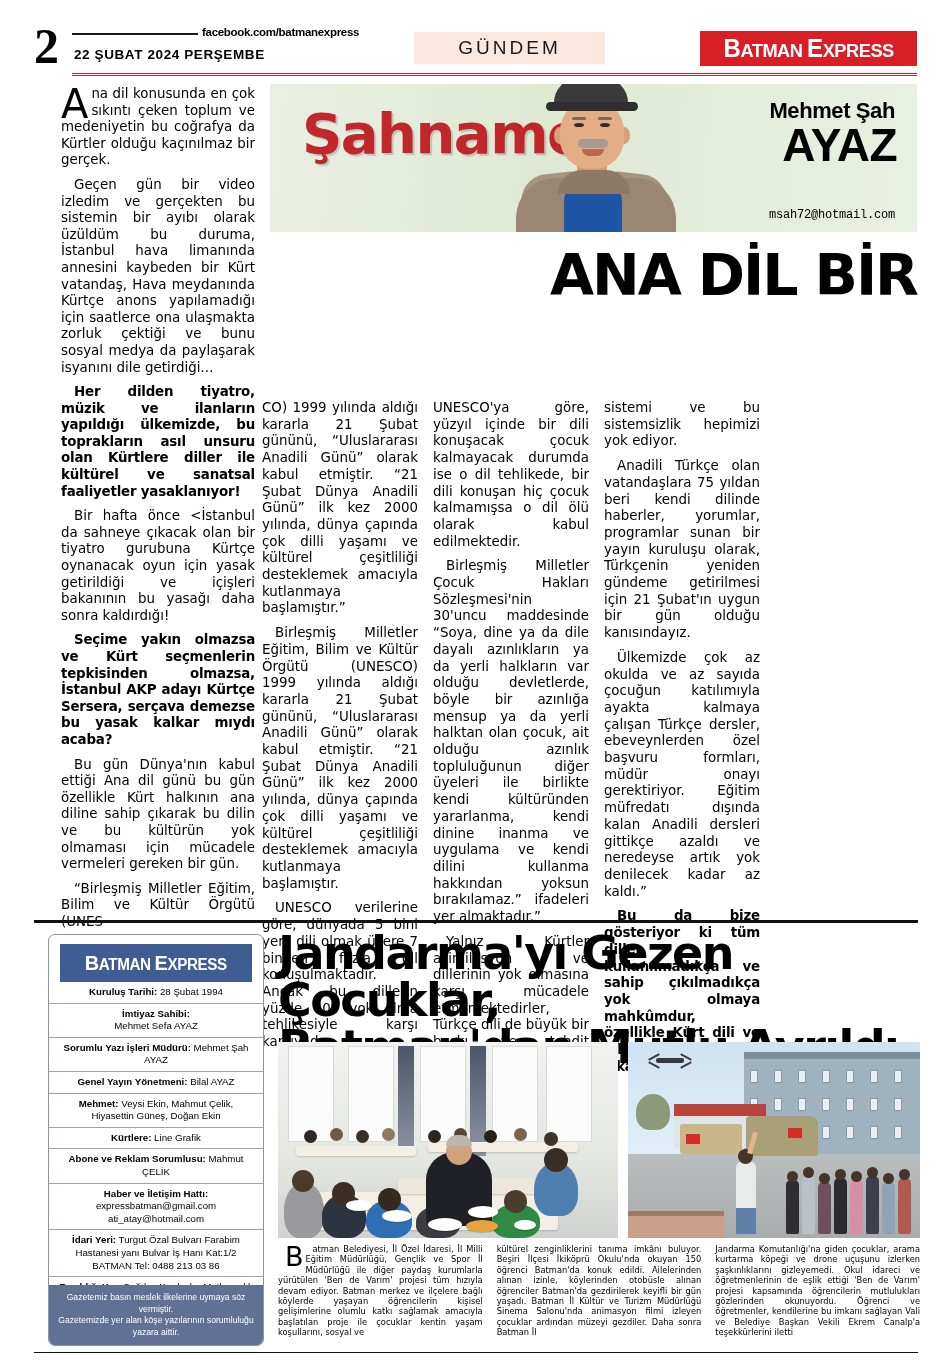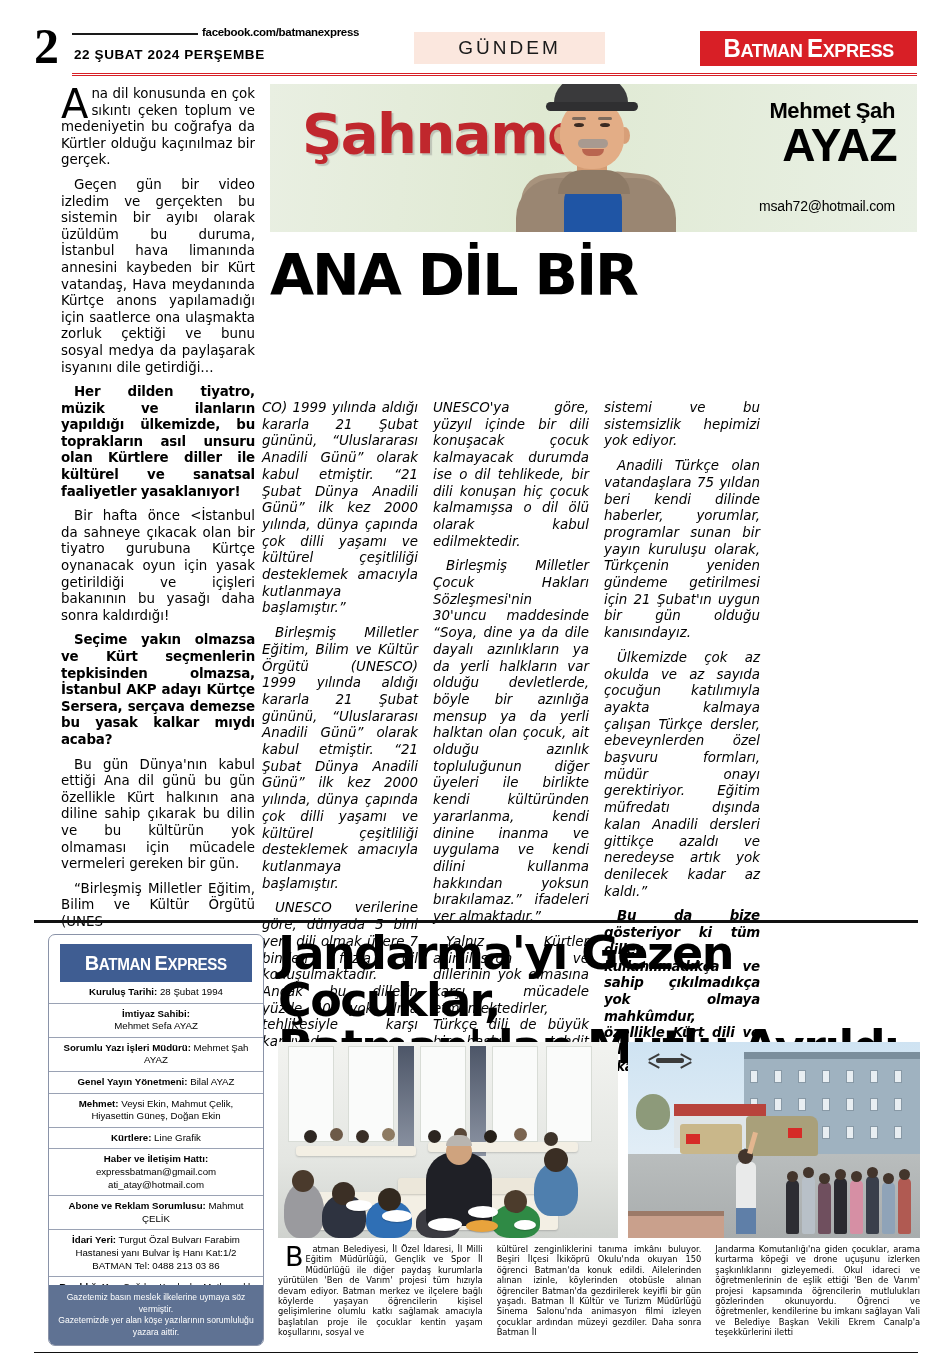--- a/index.html
+++ b/index.html
@@ -94,22 +94,22 @@
     position: absolute; right: 22px; top: 14px;
     font-size: 22px; font-weight: 700; letter-spacing: -0.4px;
     text-align: right;
   }
   .author-name-big {
     position: absolute; right: 20px; top: 38px;
     font-size: 46px; font-weight: 700; letter-spacing: -0.5px;
     line-height: 46px; text-align: right;
   }
   .author-email {
-    position: absolute; right: 22px; bottom: 18px;
-    font-size: 14px; letter-spacing: -0.2px;
+    position: absolute; right: 22px; bottom: 10px;
+    font-size: 12px; letter-spacing: -0.2px; font-family: Liberation Mono, monospace;
   }
   
   .photo-wrap {
     position: absolute; left: 228px; bottom: 0; width: 200px; height: 150px;
   }
   .ph-hat {
     position: absolute; left: 56px; top: -4px; width: 74px; height: 30px;
     background: #3a3a3c; border-radius: 36px 36px 8px 8px;
   }
   .ph-hat-brim {
@@ -146,32 +146,32 @@
     background: #a8937d; border-radius: 6px 26px 0 0; transform: rotate(7deg);
   }
   .ph-collar {
     position: absolute; left: 60px; top: 88px; width: 72px; height: 24px;
     background: #8d7a66; border-radius: 36px 36px 0 0;
   }
 
   
   .main-headline {
     position: absolute; left: 270px; top: 244px; width: 647px;
-    text-align: left;
+    text-align: right;
     font-size: 57px; font-weight: 700; line-height: 62px;
     font-family: "DejaVu Sans", sans-serif;
     letter-spacing: -2px;
   }
 
   
   .article-cols {
     position: absolute; left: 262px; top: 400px; width: 655px; height: 512px;
     display: flex; gap: 15px;
   }
-  .acol { width: 156px; font-style: italic; }
+  .acol { width: 156px; }
   .acol p {
     font-size: 13.4px; line-height: 16.7px;
     font-family: "DejaVu Sans", sans-serif;
     text-align: justify; text-indent: 13px; margin-bottom: 8px;
     hyphens: auto;
   }
   .acol p.bold { font-weight: 700; letter-spacing: -0.2px; }
   .acol p.noindent { text-indent: 0; }
 
   
@@ -354,23 +354,23 @@
   <div class="masthead">
     <div class="mast-logo">
       <span><span>B</span><span class="small">ATMAN </span><span>E</span><span class="small">XPRESS</span></span>
     </div>
     <div class="mast-row"><b>Kuruluş Tarihi:</b><span> 28 Şubat 1994</span></div>
     <div class="mast-row"><b>İmtiyaz Sahibi:</b><br><span>Mehmet Sefa AYAZ</span></div>
     <div class="mast-row"><b>Sorumlu Yazı İşleri Müdürü:</b><span> Mehmet Şah AYAZ</span></div>
     <div class="mast-row"><b>Genel Yayın Yönetmeni:</b><span> Bilal AYAZ</span></div>
     <div class="mast-row"><b>Mehmet:</b><span> Veysi Ekin, Mahmut Çelik, Hiyasettin Güneş, Doğan Ekin</span></div>
     <div class="mast-row"><b>Kürtlere:</b><span> Line Grafik</span></div>
+    <div class="mast-row"><b>Abone ve Reklam Sorumlusu:</b><span> Mahmut ÇELİK</span></div>
     <div class="mast-row"><b>Haber ve İletişim Hattı:</b><br><span style="white-space:pre-line">expressbatman@gmail.com
 ati_atay@hotmail.com</span></div>
-    <div class="mast-row"><b>Abone ve Reklam Sorumlusu:</b><span> Mahmut ÇELİK</span></div>
     <div class="mast-row"><b>İdari Yeri:</b><span> Turgut Özal Bulvarı Farabim Hastanesi yanı Bulvar İş Hanı Kat:1/2 BATMAN Tel: 0488 213 03 86</span></div>
     <div class="mast-row"><b>Basıldığı Yer:</b><span> Çağdaş Kardeşler Matbaacılık Bahçelievler Mah. 1601 Sokak No:4  -  BATMAN TLF: 0488 212 28 33</span></div>
     <div class="mast-row"><span>Yerel Süreli Yayın</span></div>
     <div class="mast-note">
       <div>Gazetemiz basın meslek ilkelerine uymaya söz vermiştir.</div>
       <div>Gazetemizde yer alan köşe yazılarının sorumluluğu yazara aittir.</div>
     </div>
   </div>
 
   <div class="news-headline">

